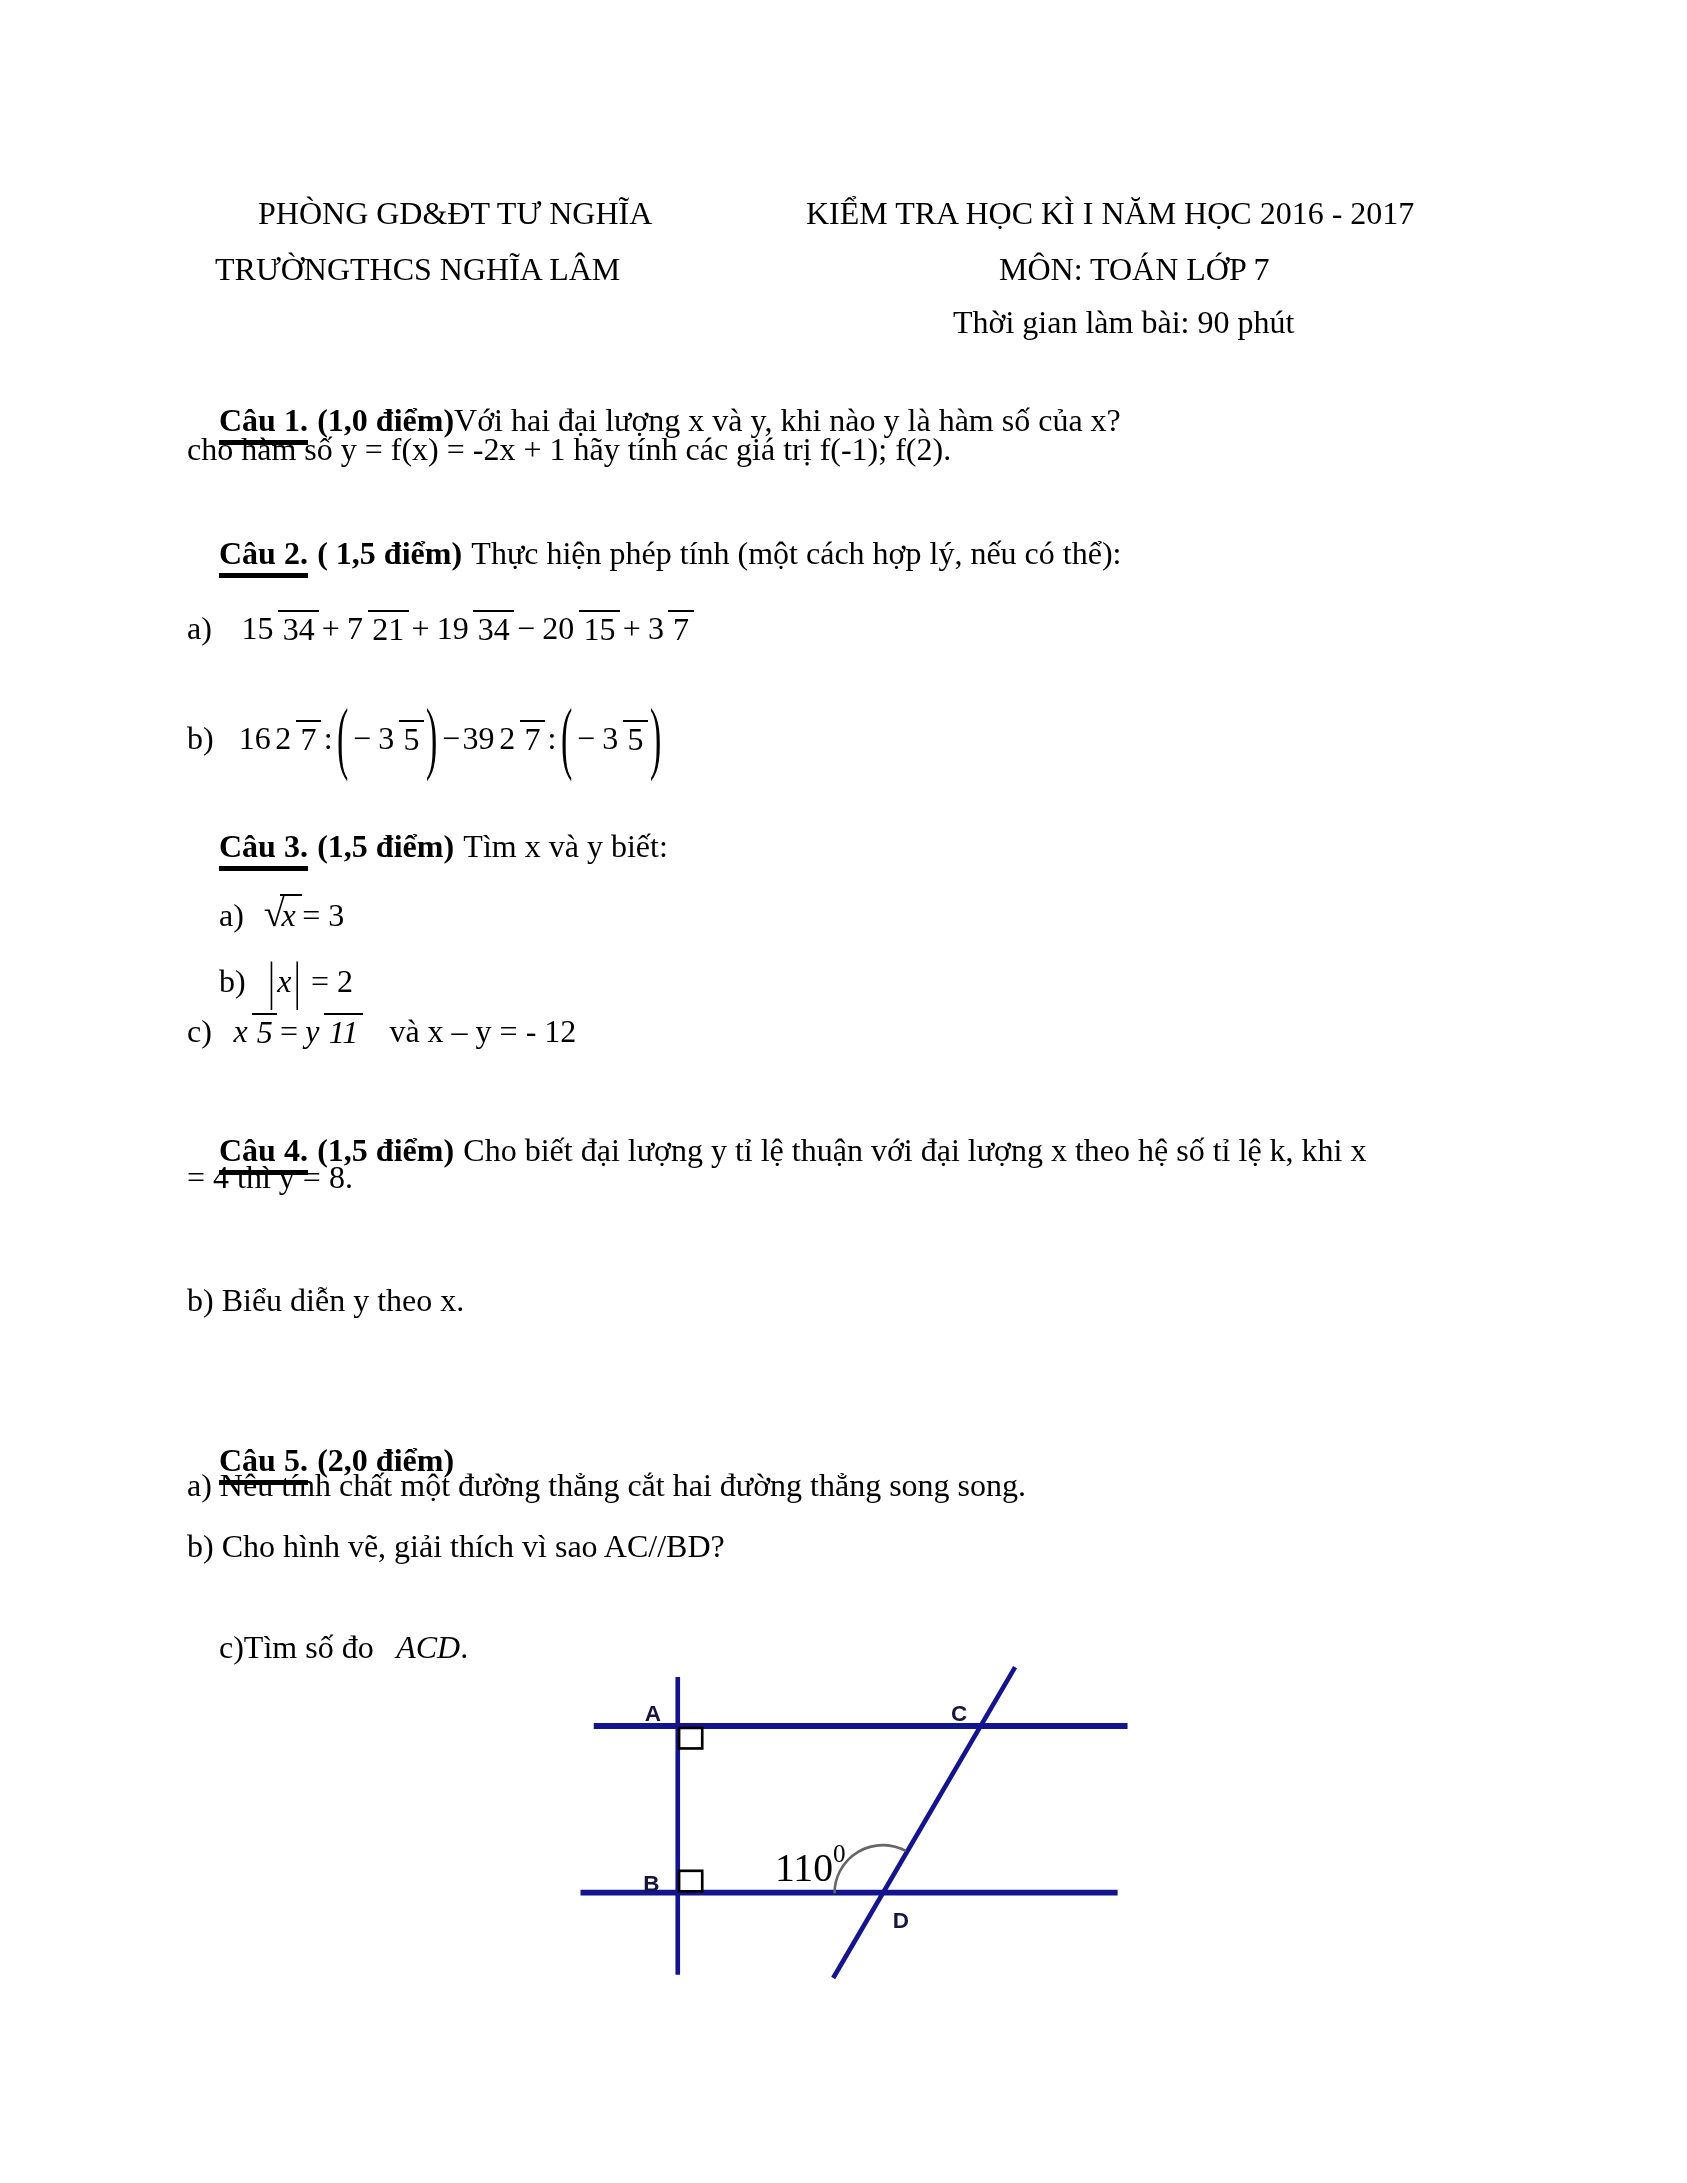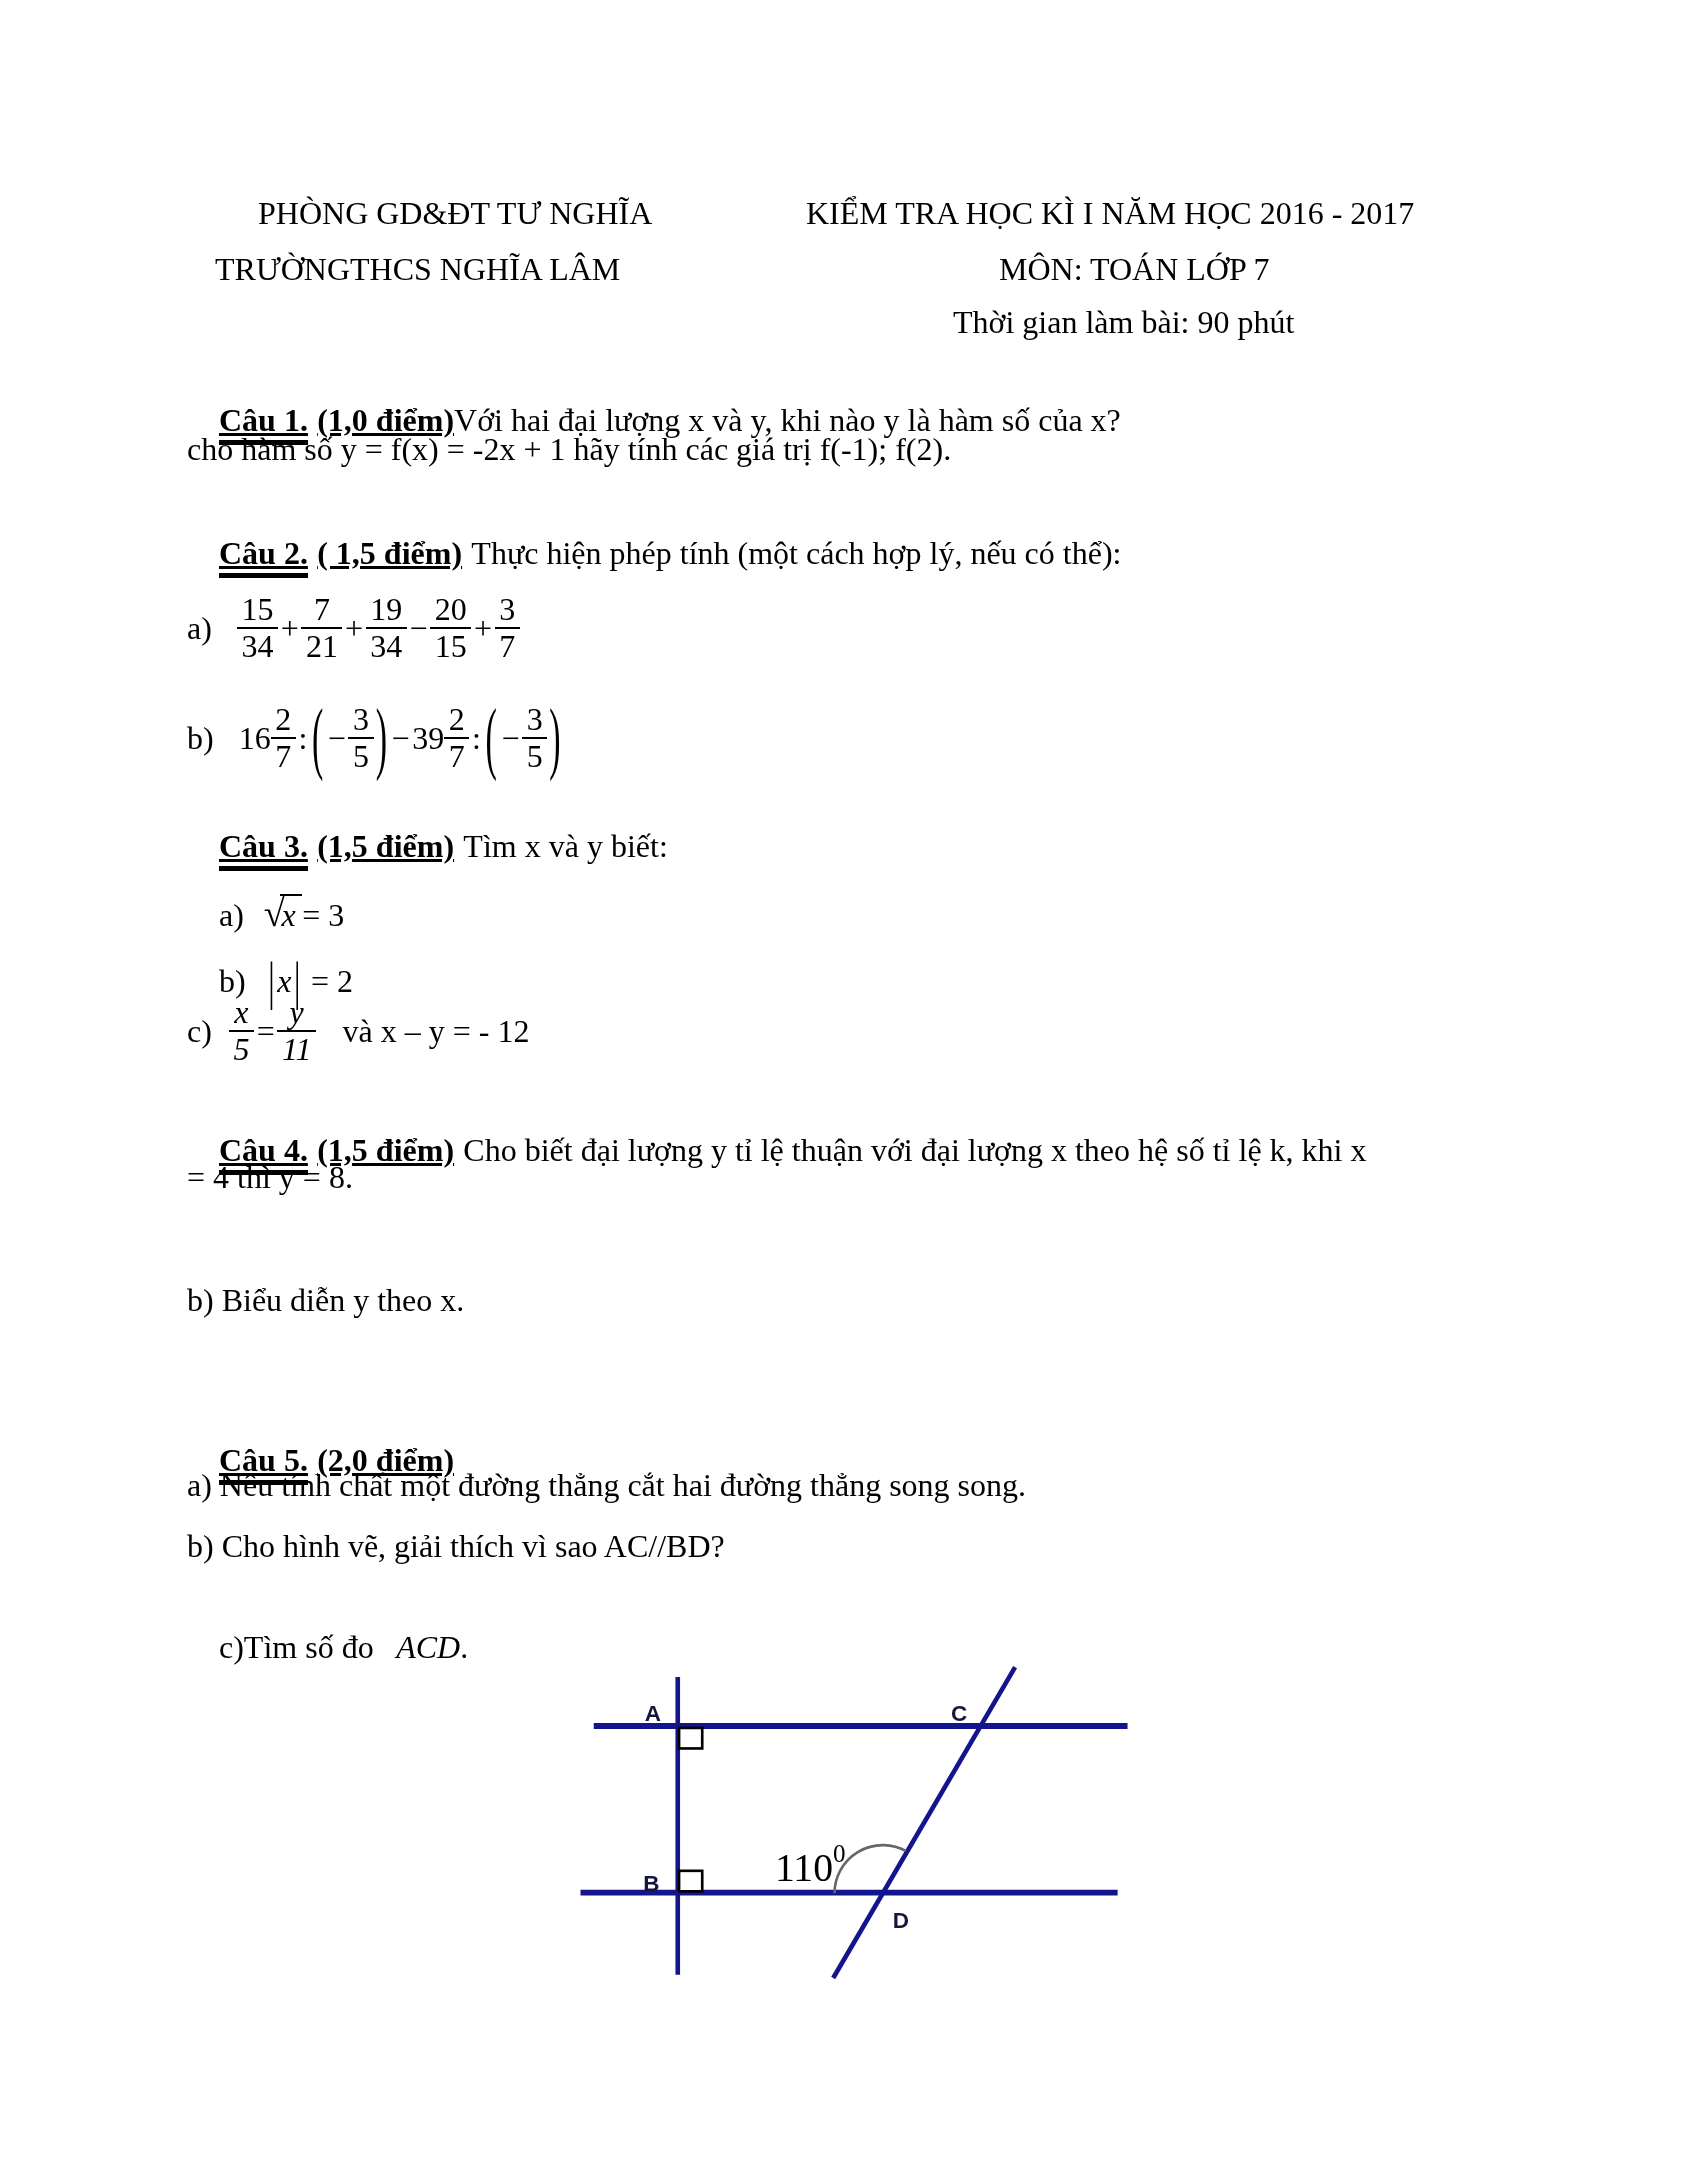--- a/index.html
+++ b/index.html
@@ -5,26 +5,26 @@
   html,body{margin:0;padding:0;background:#ffffff;}
   .page{
     position:relative;
     width:1476px;height:2183px;
     background:#ffffff;
     font-family:"Liberation Serif", serif;
     font-size:32px;color:#000;
     overflow:hidden;
   }
   .line{position:absolute;white-space:pre;}
-  .b{font-weight:bold;text-decoration:underline;}
+  .b{font-weight:bold;}
   .ul{border-bottom:5.3px solid #000;padding-bottom:2px;}
   .sp14{margin-left:9.3px;}
   .mrow{position:absolute;display:flex;align-items:center;white-space:pre;}
   .item{margin-right:25px;}
-  .frac{display:inline-flex;flex-direction:column;align-items:center;line-height:1.08;}
+  .frac{display:inline-flex;flex-direction:row;align-items:center;line-height:1.08;}
   .frac .den{border-top:2.6px solid #000;text-align:center;}
   .frac .num,.frac .den{padding:0 4.6px;}
   .opn{padding:0 2.6px;}
   .var{font-style:italic;}
   .paren{display:inline-block;transform:scaleY(2.35);font-size:34px;margin:0 2px;font-weight:400;}
   .abar{display:inline-block;transform:scaleY(1.65);margin:0 2.6px;}
   .radical{font-size:38px;line-height:1;}
   .sqrt-arg{display:inline-block;border-top:2.6px solid #000;margin-left:-4.6px;padding:1.3px 6.6px 0 1.3px;font-style:italic;}
   .gap{display:inline-block;width:26.5px;}
   .figure-svg{position:absolute;left:562px;top:1628px;width:635px;height:397px;}

